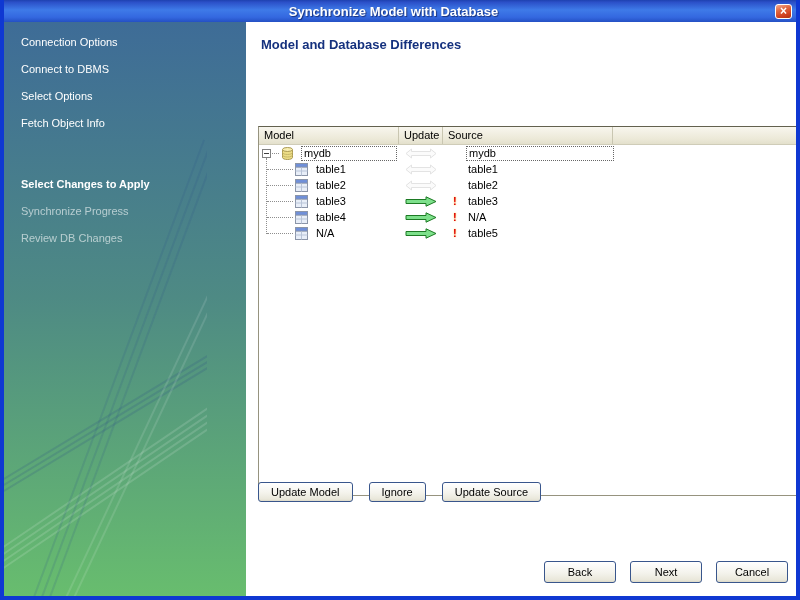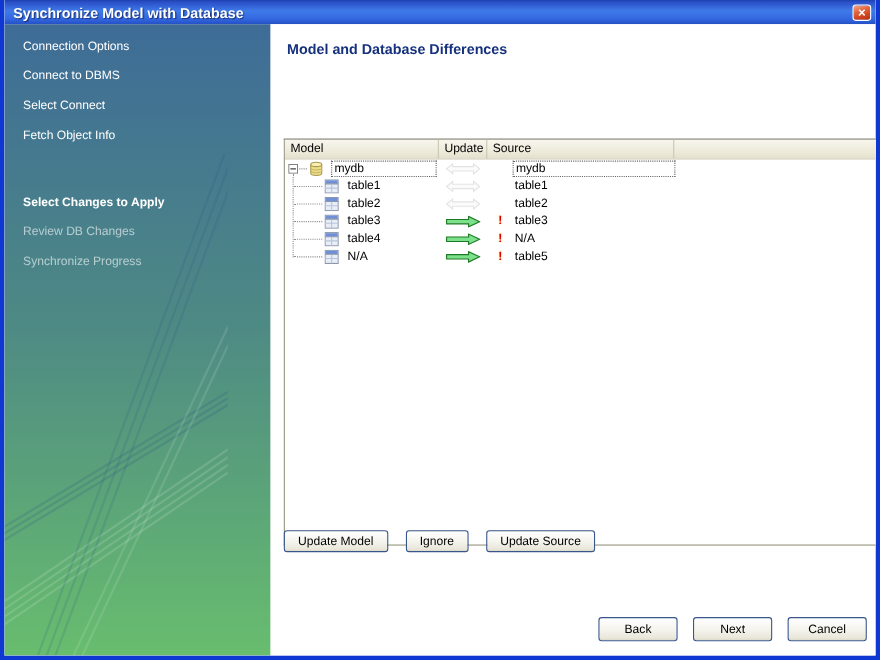--- a/index.html
+++ b/index.html
@@ -9,20 +9,21 @@
   .window {
     width:800px; height:600px; position:relative; overflow:hidden; background:#fff;
     border-left:4px solid var(--window-border,#0f38d2);
     border-right:4px solid var(--window-border,#0f38d2);
     border-bottom:4px solid var(--window-border,#0f38d2);
   }
   .titlebar {
     height:22px; display:flex; align-items:center; padding:0 4px 0 8px;
     background:linear-gradient(180deg,#1e41b0 0%, var(--titlebar-top,#2b50c8) 10%,
       var(--titlebar-mid,#3e7ae8) 45%, #3468e0 78%, #2450c4 100%);
+    text-align:center;
   }
   .title { flex:1; color:#fff; font-weight:bold; font-size:13px; text-shadow:1px 1px 1px rgba(0,0,40,.55); white-space:nowrap; }
   .close-btn {
     width:17px; height:15px; border:1px solid #fff; border-radius:3px; cursor:default;
     background:linear-gradient(160deg,#f2ab93 0%, #e26a43 35%, var(--close-button-red,#d14220) 70%, #b03110 100%);
     color:#fff; display:flex; align-items:center; justify-content:center;
     font-size:12px; font-weight:bold; line-height:1;
   }
   .bodyrow { display:flex; height:574px; }
 
@@ -115,25 +116,25 @@
           <line x1="46" y1="575" x2="216" y2="118"></line>
         </g>
         <g stroke="#ffffff" stroke-opacity="0.12" stroke-width="2">
           <line x1="60" y1="580" x2="215" y2="250"></line>
           <line x1="68" y1="580" x2="223" y2="250"></line>
         </g>
       </svg>
       <div class="steps">
           <div class="step done">Connection Options</div>
           <div class="step done">Connect to DBMS</div>
-          <div class="step done">Select Connect</div>
+          <div class="step done">Select Options</div>
           <div class="step done">Fetch Object Info</div>
           <div class="step active">Select Changes to Apply</div>
+          <div class="step pending">Synchronize Progress</div>
           <div class="step pending">Review DB Changes</div>
-          <div class="step pending">Synchronize Progress</div>
         </div>
     </div>
 
     <div class="main">
       <div class="heading">Model and Database Differences</div>
 
       <div class="listbox">
         <div class="list-header">
             <div class="hcell" style="width: 140px;">Model</div>
             <div class="hcell" style="width: 44px;">Update</div>

